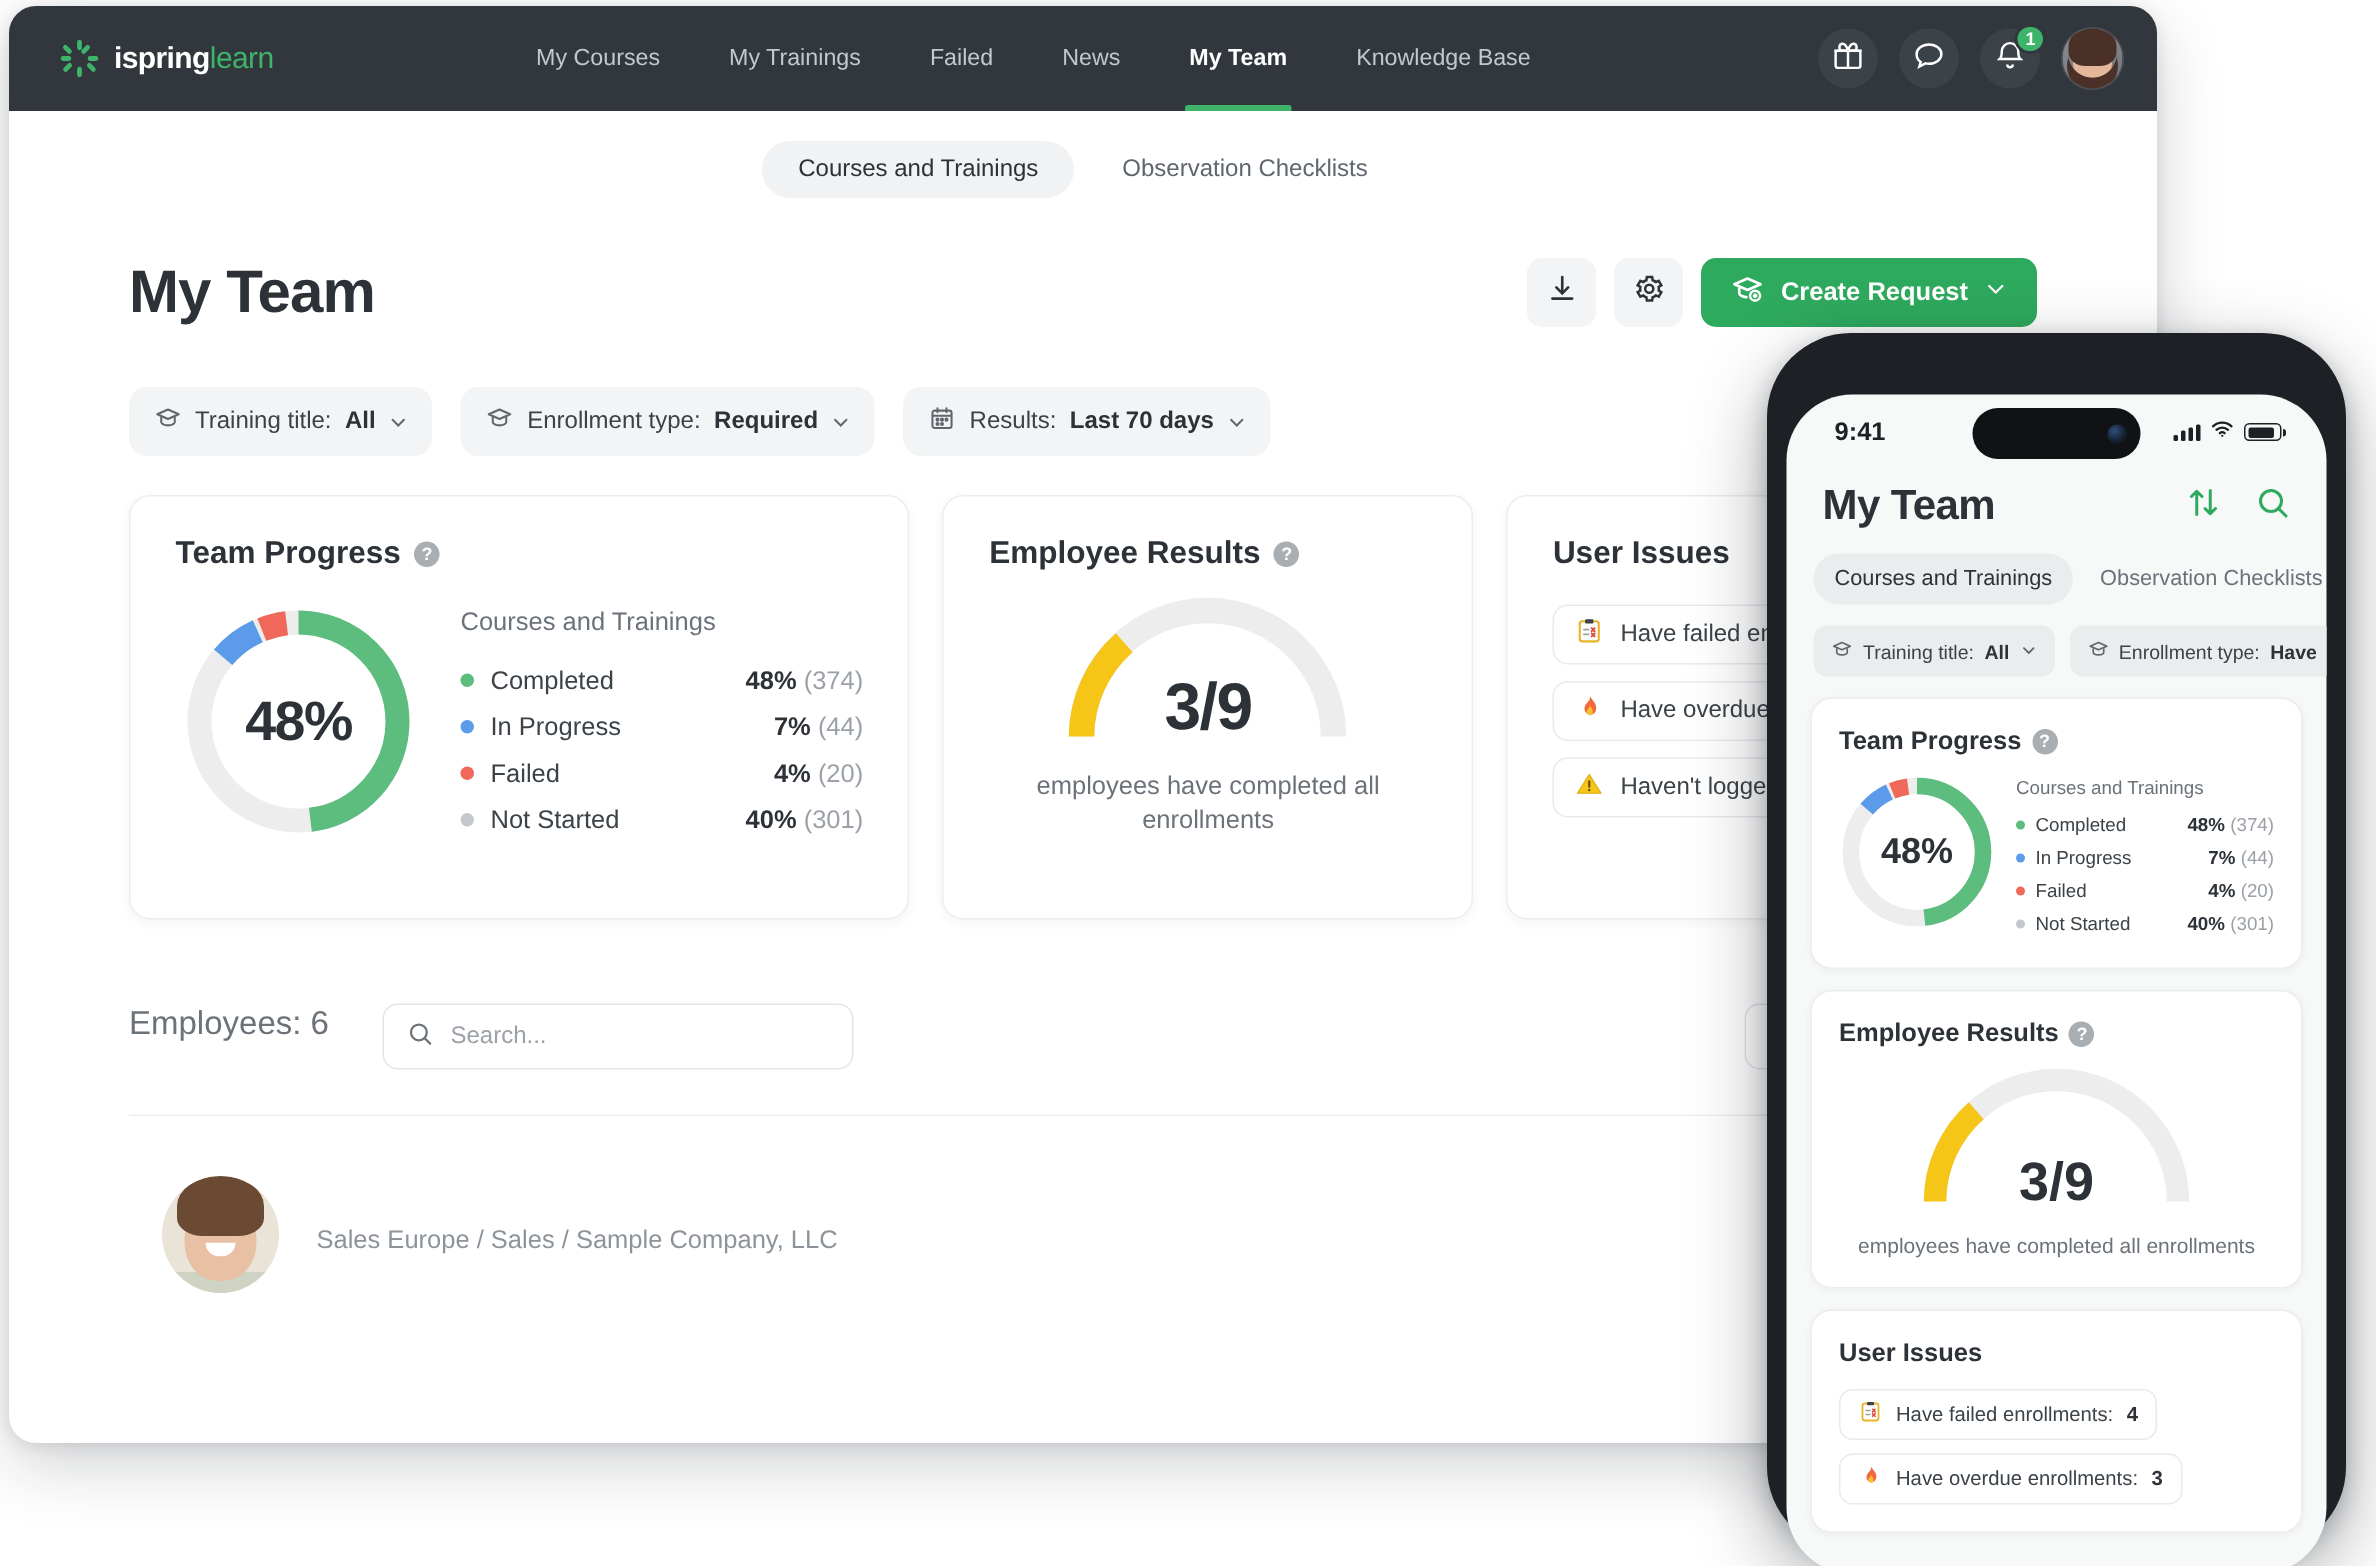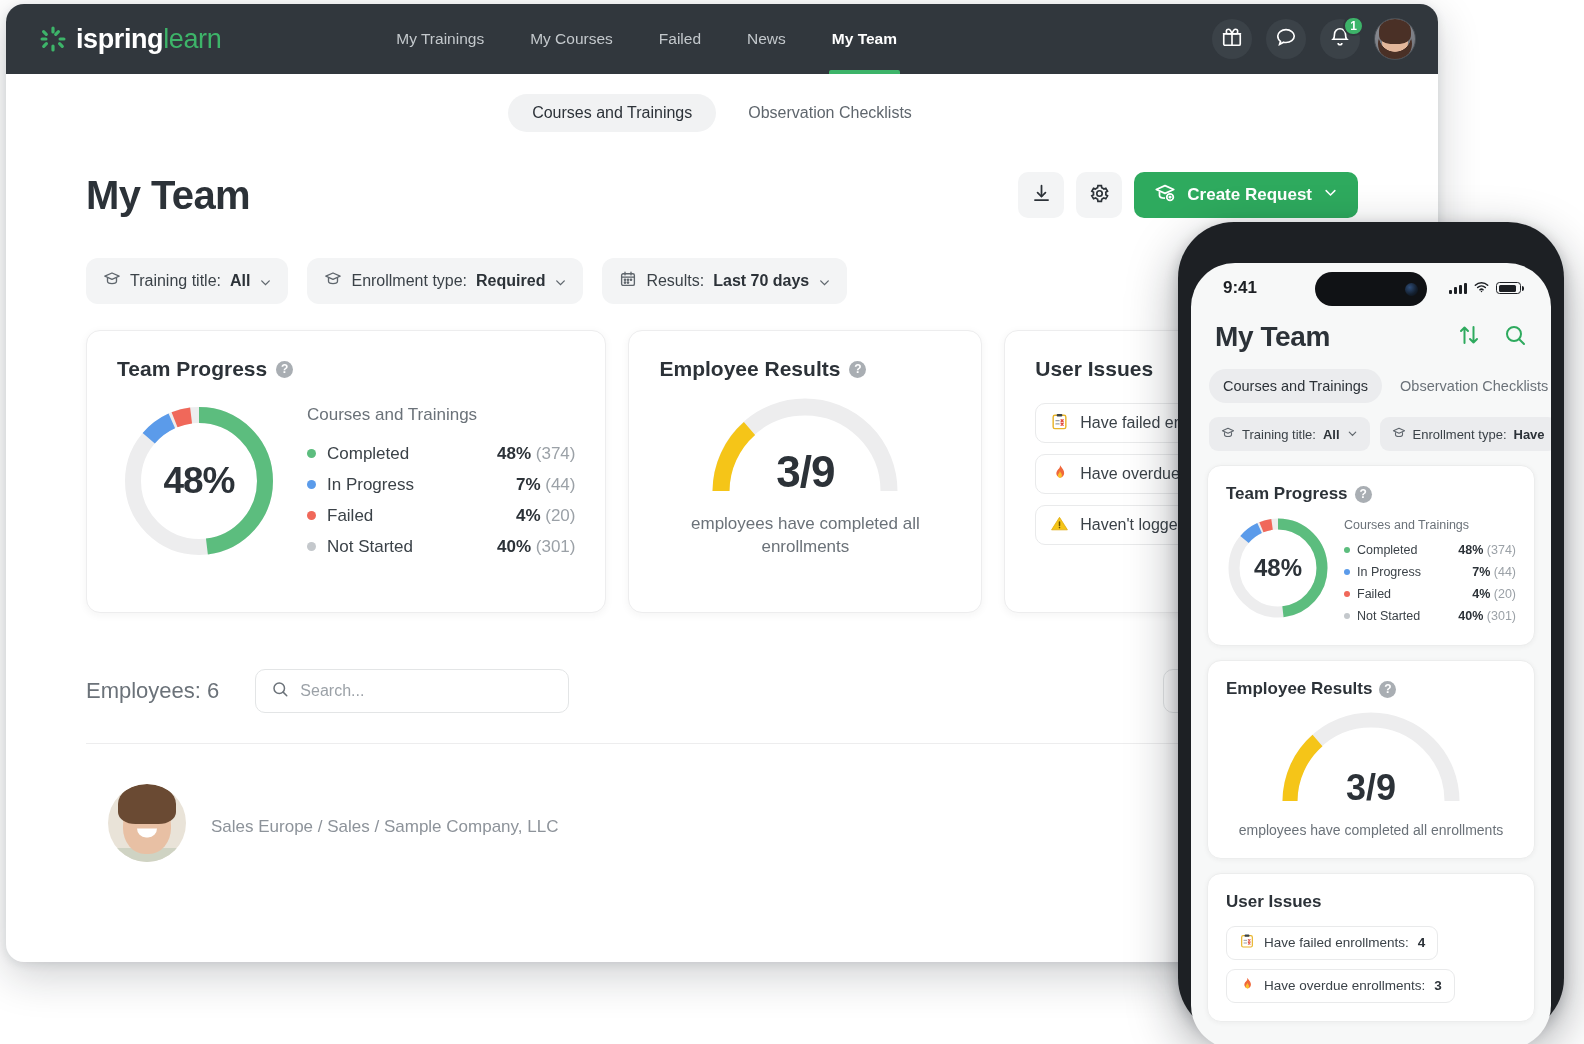--- a/index.html
+++ b/index.html
@@ -23,21 +23,21 @@
 
   
   .topbar {
     height: 70px; background: #31373d;
     display: flex; align-items: center;
     padding: 0 22px 0 34px;
     position: relative;
   }
   .logo { display:flex; align-items:center; gap:10px; }
   .logo-mark { width: 26px; height: 26px; position: relative; }
-  .logo-text { font-size: 27px; font-weight: 700; letter-spacing: -0.4px; color:#fff; }
+  .logo-text { font-size: 20px; font-weight: 700; letter-spacing: -0.4px; color:#fff; }
   .logo-text .g { color:#3db469; font-weight:400; }
 
   .mainnav { display:flex; align-items:center; gap: 0px; margin-left: 152px; height: 70px; }
   .navitem {
     color:#c3c8cc; font-size:15.5px; padding: 0 23px;
     height:70px; display:flex; align-items:center; position:relative; cursor:pointer;
     white-space: nowrap;
   }
   .navitem.active { color:#ffffff; font-weight:700; }
   .navitem.active::after {
@@ -144,21 +144,21 @@
   .gauge-cap { text-align:center;font-size:17px;color:#6b7279;line-height:1.35;margin-top:14px; }
 
   .issues-list { margin-top:22px; display:flex;flex-direction:column;gap:11px; }
   .issue {
     border:1px solid #e9eaeb;border-radius:10px;height:40px;display:flex;align-items:center;
     gap:11px;padding:0 14px;font-size:16px;color:#3b4248;cursor:pointer;white-space:nowrap;
   }
   .issue .num { font-weight:700;color:#2c3238; }
 
   
-  .emprow { display:flex;align-items:center;margin-top: 56px; }
+  .emprow { display:flex;align-items:flex-start;margin-top: 56px; }
   .empcount { font-size:22px;color:#2c3238; }
   .empcount span { color:#6b7279; }
   .searchbox {
     margin-left: 36px; width:314px;height:44px;border:1px solid #e3e5e6;border-radius:10px;
     display:flex;align-items:center;gap:11px;padding:0 15px;
   }
   .searchbox input {
     border:none;outline:none;font-size:16px;color:#2c3238;width:100%;
     font-family:"Liberation Sans",sans-serif; background:transparent;
   }
@@ -281,25 +281,26 @@
               <rect x="19.4" y="15.4" width="3.2" height="7" rx="1.6" transform="rotate(-45 21 19)"></rect>
               <rect x="15.4" y="3.4" width="3.2" height="7" rx="1.6" transform="rotate(45 17 7)"></rect>
               <rect x="3.4" y="15.4" width="3.2" height="7" rx="1.6" transform="rotate(45 5 19)"></rect>
             </g>
           </svg>
         </span>
         <span class="logo-text"><span>ispring</span><span class="g">learn</span></span>
       </div>
 
       <div class="mainnav">
+        <div class="navitem">My Courses</div>
         <div class="navitem">My Trainings</div>
-        <div class="navitem">My Courses</div>
         <div class="navitem">Failed</div>
         <div class="navitem">News</div>
         <div class="navitem active">My Team</div>
+        <div class="navitem">Knowledge Base</div>
       </div>
 
       <div class="topright">
         <div class="iconbtn">
           <span>
             <svg width="22" height="22" viewBox="0 0 24 24" fill="none" stroke="#fff" stroke-width="1.8">
               <rect x="3" y="8.5" width="18" height="12.5" rx="1.5"></rect>
               <path d="M2 8.5h20"></path>
                 <path d="M12 8.5V21"></path>
               <path d="M12 8.5S10.5 3.5 8 3.5 5 7 7 8.5h5z"></path>

